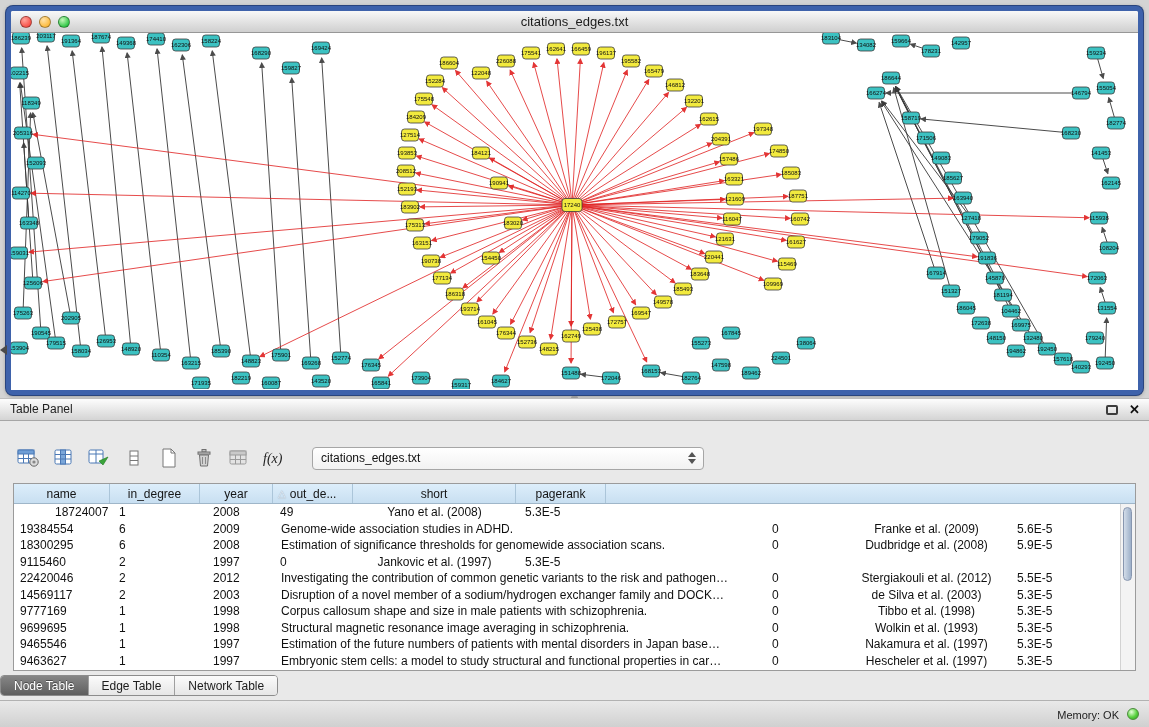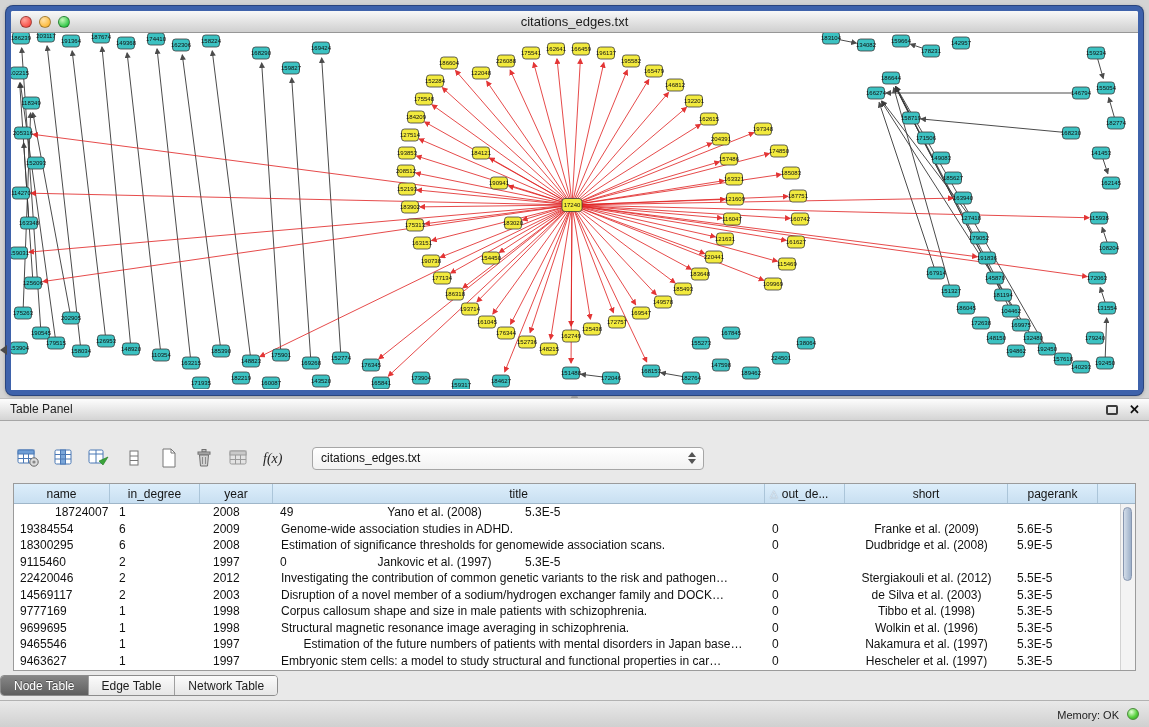--- a/index.html
+++ b/index.html
@@ -941,23 +941,20 @@
     <div class="t-header" id="tHeader">
         <div class="h-cell" style="width: 96px;">
           <span>name</span>
         </div>
         <div class="h-cell" style="width: 90px;">
           <span>in_degree</span>
         </div>
         <div class="h-cell" style="width: 73px;">
           <span>year</span>
         </div>
-        <div class="h-cell" style="width: 492px;">
-          <span>title</span>
-        </div>
         <div class="h-cell left" style="width: 80px;">
           <span class="sort-glyph">△</span>
           <span>out_de...</span>
         </div>
         <div class="h-cell" style="width: 163px;">
           <span>short</span>
         </div>
         <div class="h-cell" style="width: 90px;">
           <span>pagerank</span>
         </div>
@@ -1024,28 +1021,28 @@
           <div class="t-cell c4" style="width: 80px;">0</div>
           <div class="t-cell c5" style="width: 163px;">Tibbo et al. (1998)</div>
           <div class="t-cell c6" style="width: 90px;">5.3E-5</div>
         </div>
         <div class="t-row">
           <div class="t-cell c0" style="width: 96px;">9699695</div>
           <div class="t-cell c1" style="width: 90px;">1</div>
           <div class="t-cell c2" style="width: 73px;">1998</div>
           <div class="t-cell c3" style="width: 492px;">Structural magnetic resonance image averaging in schizophrenia.</div>
           <div class="t-cell c4" style="width: 80px;">0</div>
-          <div class="t-cell c5" style="width: 163px;">Wolkin et al. (1996)</div>
+          <div class="t-cell c5" style="width: 163px;">Wolkin et al. (1993)</div>
           <div class="t-cell c6" style="width: 90px;">5.3E-5</div>
         </div>
         <div class="t-row">
           <div class="t-cell c0" style="width: 96px;">9465546</div>
           <div class="t-cell c1" style="width: 90px;">1</div>
           <div class="t-cell c2" style="width: 73px;">1997</div>
-          <div class="t-cell c3" style="width: 492px; text-align: center;">Estimation of the future numbers of patients with mental disorders in Japan base…</div>
+          <div class="t-cell c3" style="width: 492px;">Estimation of the future numbers of patients with mental disorders in Japan base…</div>
           <div class="t-cell c4" style="width: 80px;">0</div>
           <div class="t-cell c5" style="width: 163px;">Nakamura et al. (1997)</div>
           <div class="t-cell c6" style="width: 90px;">5.3E-5</div>
         </div>
         <div class="t-row">
           <div class="t-cell c0" style="width: 96px;">9463627</div>
           <div class="t-cell c1" style="width: 90px;">1</div>
           <div class="t-cell c2" style="width: 73px;">1997</div>
           <div class="t-cell c3" style="width: 492px;">Embryonic stem cells: a model to study structural and functional properties in car…</div>
           <div class="t-cell c4" style="width: 80px;">0</div>

